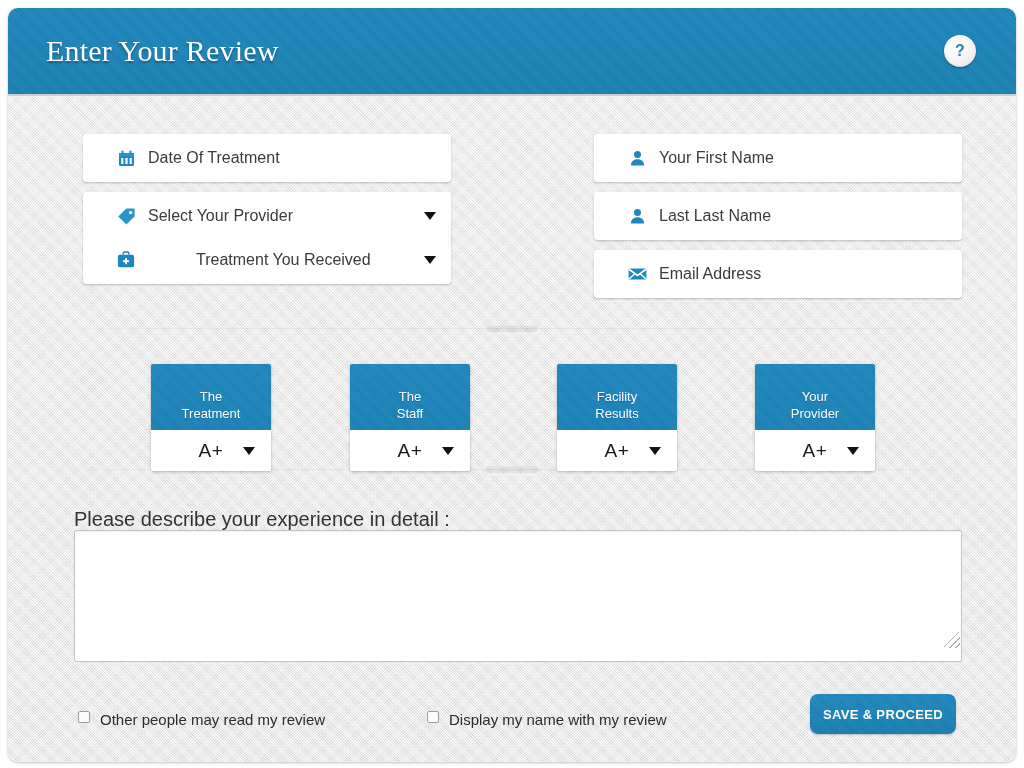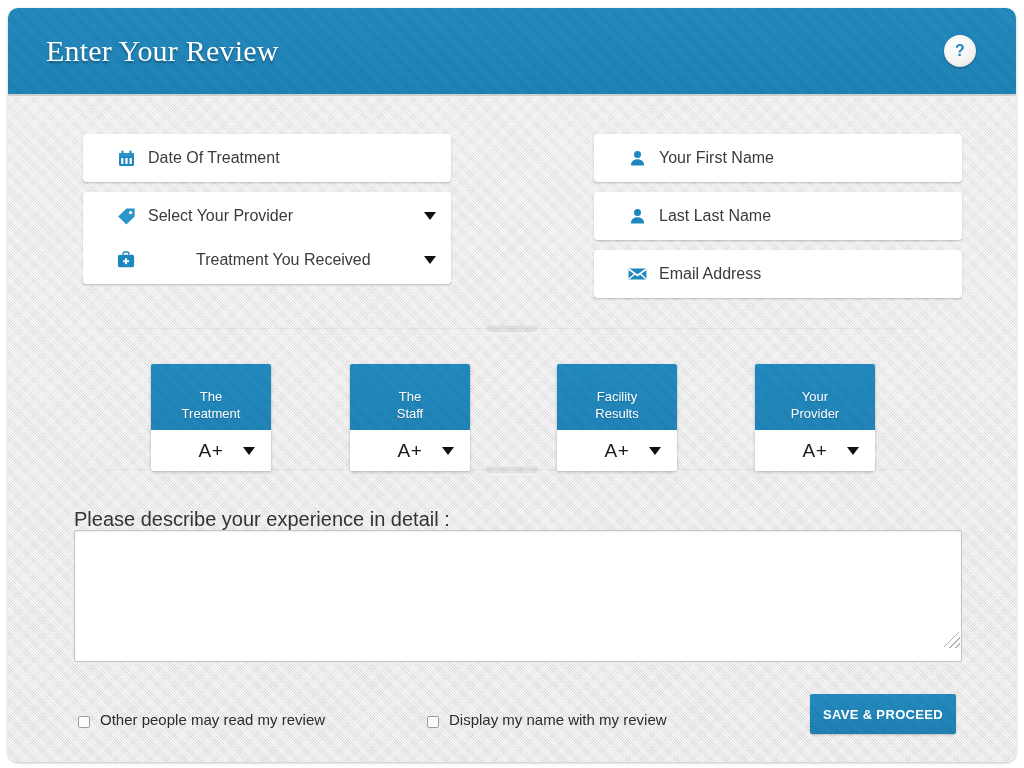--- a/index.html
+++ b/index.html
@@ -212,21 +212,21 @@
     background:
       linear-gradient(135deg, transparent 0 44%, #b6b6b6 44% 50%, transparent 50% 64%),
       linear-gradient(135deg, transparent 0 64%, #b6b6b6 64% 70%, transparent 70% 84%),
       linear-gradient(135deg, transparent 0 84%, #b6b6b6 84% 90%, transparent 90%);
   }
 
   
   .checkbox-group {
     position: absolute;
     display: flex;
-    align-items: flex-end;
+    align-items: flex-start;
     gap: 10px;
     cursor: pointer;
   }
   .checkbox-group .cbox {
     width: 12px; height: 12px;
     background: #fbfbfb;
     border: 1px solid #9d9d9d;
     border-radius: 2px;
     flex: 0 0 12px;
   }
@@ -239,21 +239,21 @@
   #checkbox-display { left: 396px; top: 615px; padding-left: 23px; }
 
   #save-proceed-button {
     position: absolute;
     left: 802px; top: 598px;
     width: 146px; height: 40px;
     background:
       repeating-linear-gradient(45deg, rgba(255,255,255,.04) 0 1px, rgba(0,0,0,.02) 1px 2px),
       linear-gradient(#1f88be, #1b7db1);
     border: none;
-    border-radius: 2px;
+    border-radius: 8px;
     color: #ffffff;
     font-family: "Liberation Sans", sans-serif;
     font-size: 13px;
     font-weight: 700;
     letter-spacing: .35px;
     cursor: pointer;
     box-shadow: 0 1px 2px rgba(0,0,0,.22);
   }
 </style>
 </head>

